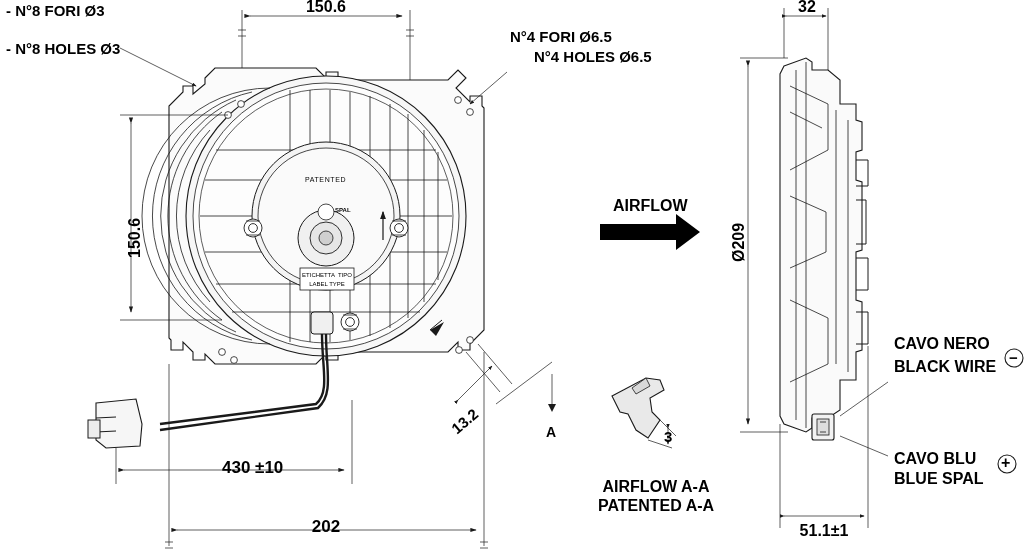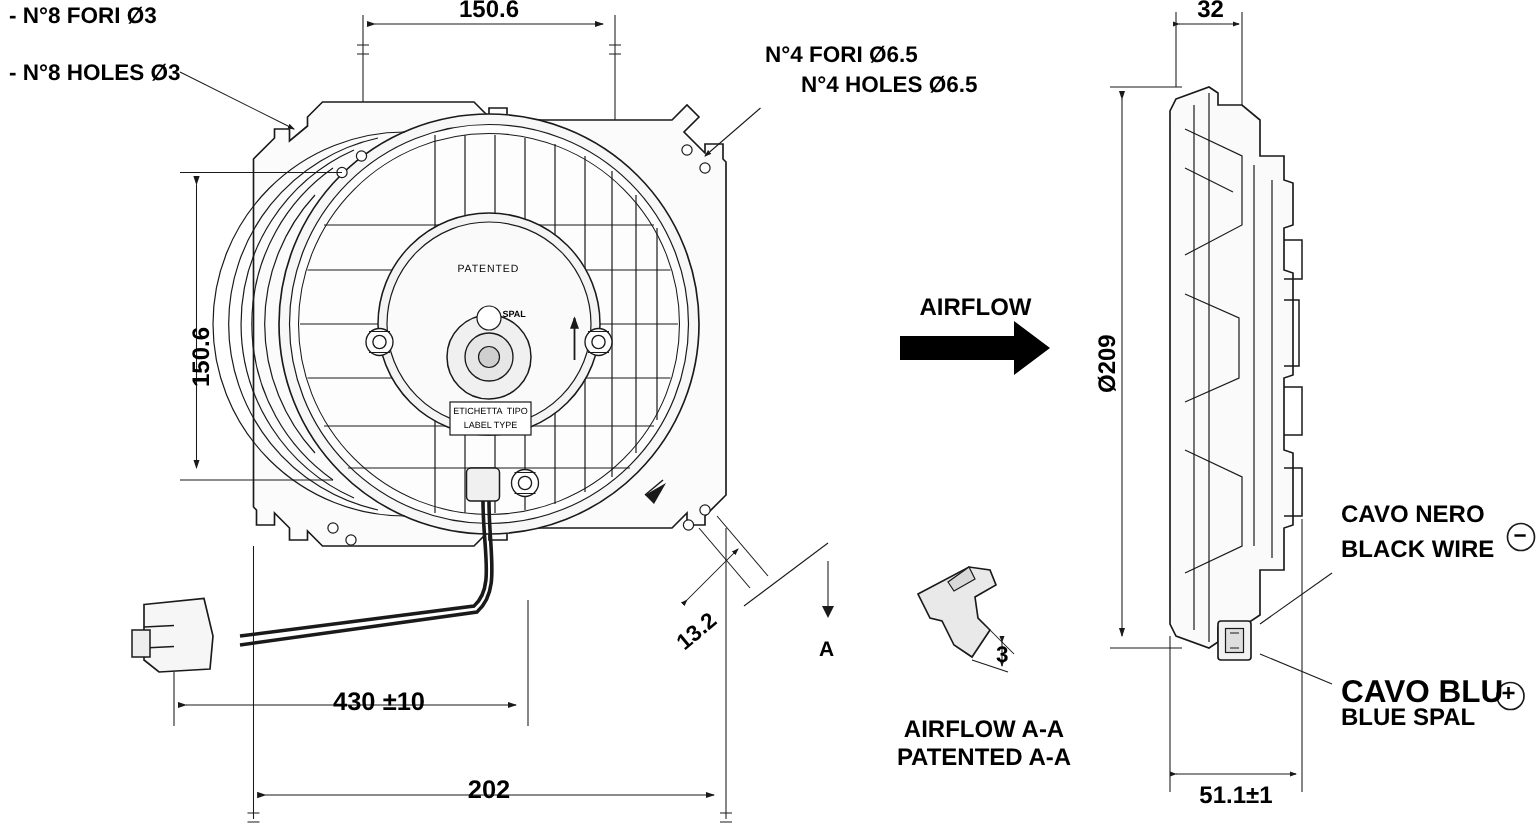--- a/index.html
+++ b/index.html
@@ -271,17 +271,17 @@
   <div style="position:absolute;left:730px;top:262px;">
     <div class="txt b rot90" style="left:0;top:0;font-size:16px;">Ø209</div>
   </div>
 
   <div class="txt b center" style="left:778px;top:522px;font-size:16px;width:92px;">51.1±1</div>
 
   <div class="txt b" style="left:894px;top:335px;font-size:16px;">CAVO NERO</div>
   <div class="txt b" style="left:894px;top:358px;font-size:16px;">BLACK WIRE</div>
   <div class="txt b" style="left:1009px;top:349px;font-size:15px;">−</div>
 
-  <div class="txt b" style="left:894px;top:450px;font-size:21px;">CAVO BLU</div>
+  <div class="txt b" style="left:894px;top:450px;font-size:16px;">CAVO BLU</div>
   <div class="txt b" style="left:894px;top:470px;font-size:16px;">BLUE SPAL</div>
   <div class="txt b" style="left:1001px;top:454px;font-size:16px;">+</div>
 
 </div>
 
 </body></html>

